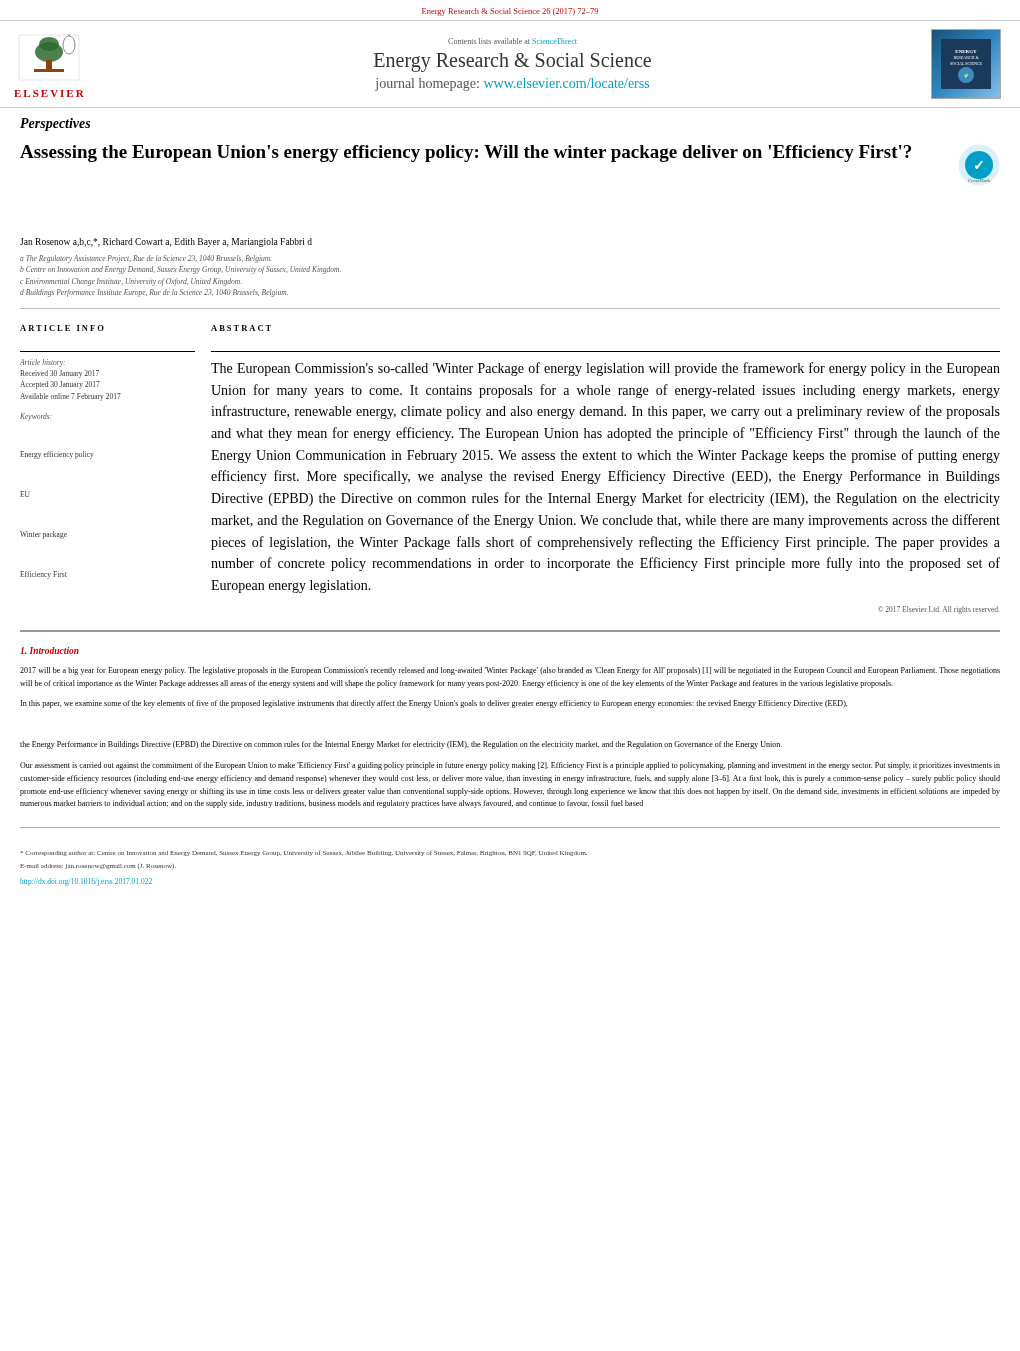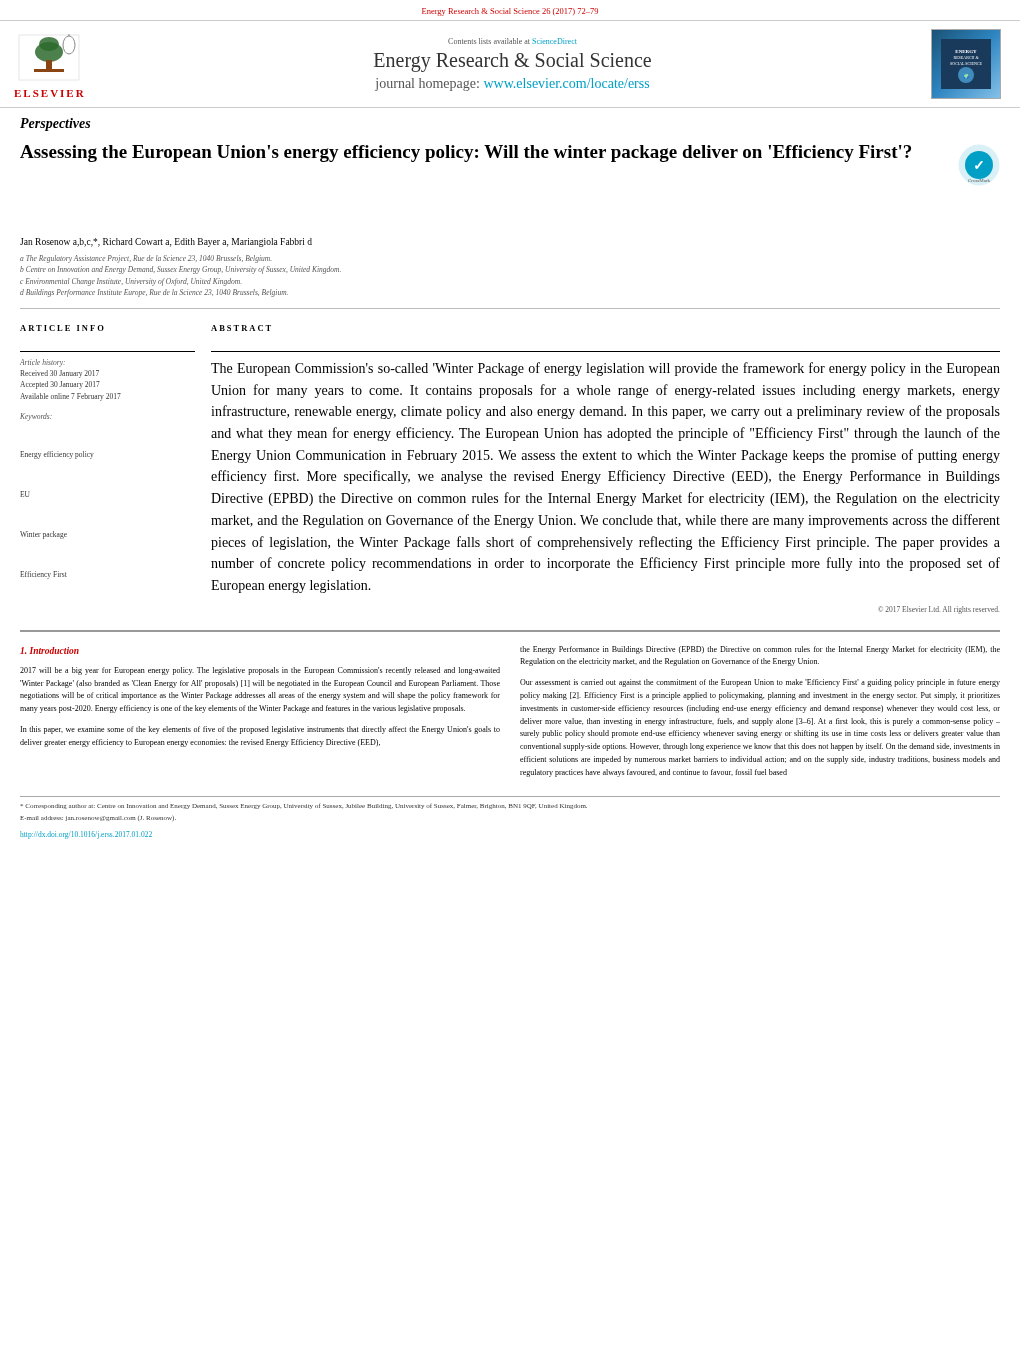--- a/index.html
+++ b/index.html
@@ -224,20 +224,21 @@
       border: none;
       border-top: 2px solid #999;
       margin: 8px 20px 4px 20px;
     }
 
     
     .body-two-col {
       display: flex;
       padding: 8px 20px 8px 20px;
       gap: 20px;
+      flex-direction: column;
     }
     .body-col {
       flex: 1;
       font-size: 8px;
       line-height: 1.6;
       color: #000;
       text-align: justify;
     }
 
     .section-heading {
@@ -254,21 +255,21 @@
       line-height: 1.6;
       text-align: justify;
       margin-bottom: 8px;
       color: #000;
     }
 
     
     .footnote-section {
       border-top: 1px solid #aaa;
       margin: 0 20px;
-      padding-top: 4px;
+      padding-top: 20px;
     }
     .footnote-item {
       font-size: 7px;
       color: #333;
       line-height: 1.5;
       margin-bottom: 2px;
     }
 
     
     .bottom-footer {

